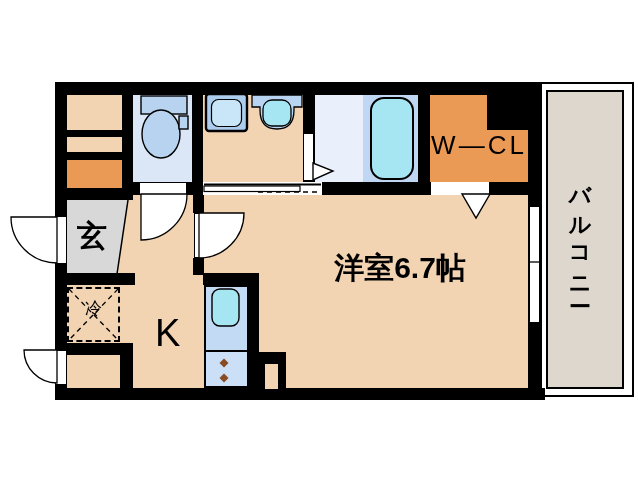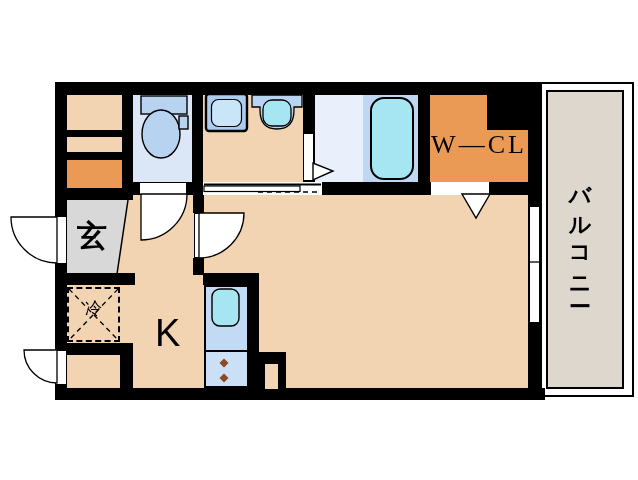--- a/index.html
+++ b/index.html
@@ -14,21 +14,21 @@
   .orange{background:#eb9a55;}
   .graygen{background:#d8d8d8;}
   .toiletfloor{background:#dbe7f7;}
   .bathfloor{background:#e9effb;}
   .tubpanel{background:#c0d7f3;}
   svg.overlay{position:absolute;left:0;top:0;z-index:4;}
   .lbl{position:absolute;z-index:5;color:#000;line-height:1;white-space:nowrap;}
   .lbl-entrance{left:77px;top:221px;font-size:30px;font-weight:bold;}
   .lbl-kitchen{left:155px;top:314px;font-size:38px;}
   .lbl-room{left:318px;top:253px;width:164px;font-size:30px;font-weight:bold;text-align:center;}
-  .lbl-wcl{left:427px;top:132px;width:104px;font-size:26px;text-align:center;letter-spacing:3px;font-family:Liberation Serif, serif;}
+  .lbl-wcl{left:427px;top:132px;width:104px;font-size:26px;text-align:center;letter-spacing:3px;}
   .lbl-balcony{left:569px;top:170px;font-size:22px;font-weight:bold;letter-spacing:6px;
                writing-mode:vertical-rl;text-orientation:mixed;}
   .lbl-fridge{left:85px;top:300px;font-size:17px;}
   .fridgebox{border:2px dashed #000;background:transparent;z-index:3;}
   .kitchenunit{background:#c3daf4;border:2px solid #000;z-index:3;}
   .kitchenlower{position:absolute;left:-2px;right:-2px;bottom:-2px;height:38px;
                 background:#cbdff6;border:2px solid #000;box-sizing:border-box;}
   .window{background:#fff;border-left:2px solid #000;border-right:2px solid #000;z-index:3;}
   .balc-outer{background:#fff;border:2px solid #000;z-index:1;}
   .balc-inner{background:#ded7ce;border:2px solid #000;z-index:1;}
@@ -144,16 +144,17 @@
 
     <g stroke="#000" stroke-width="1.3" stroke-dasharray="5,4">
       <line x1="69" y1="289" x2="118" y2="340"></line>
       <line x1="118" y1="289" x2="69" y2="340"></line>
     </g>
   </svg>
 
   <div class="lbl lbl-entrance">玄</div>
   <div class="lbl lbl-fridge">冷</div>
   <div class="lbl lbl-kitchen">K</div>
+  <div class="lbl lbl-room">洋室6.7帖</div>
   <div class="lbl lbl-wcl">W—CL</div>
   <div class="lbl lbl-balcony">バルコニー</div>
 
 </div>
 
 </body></html>

